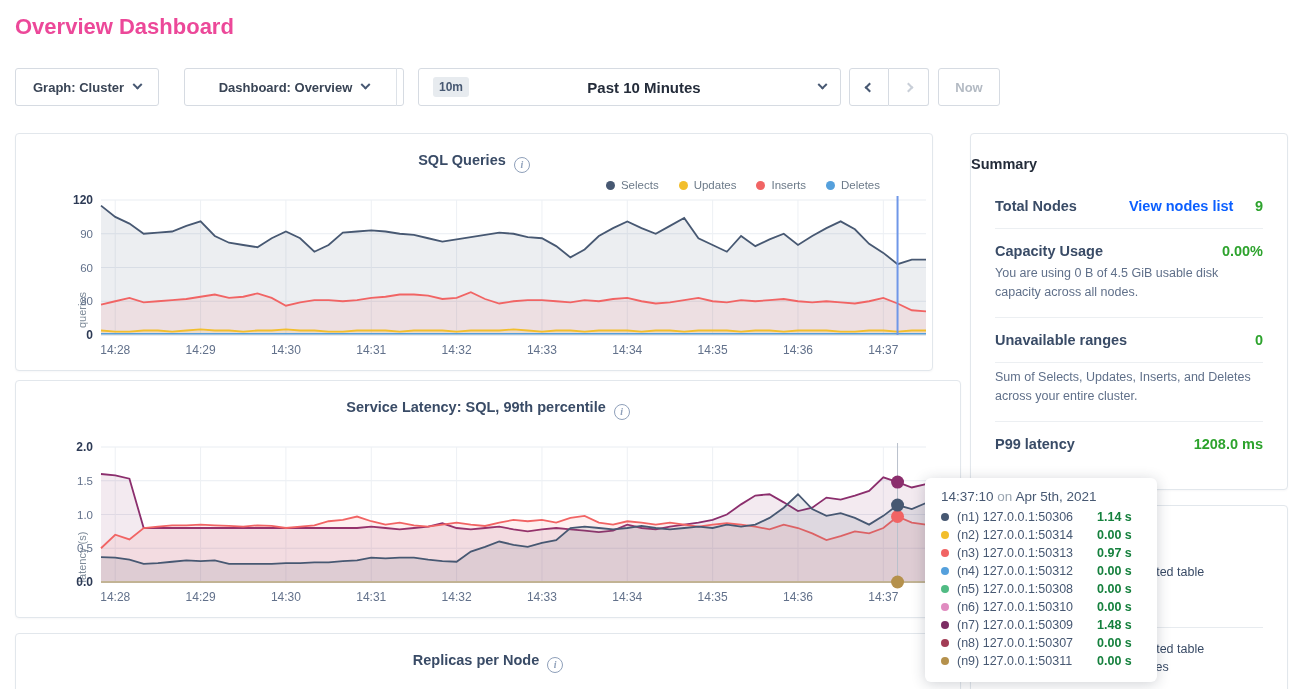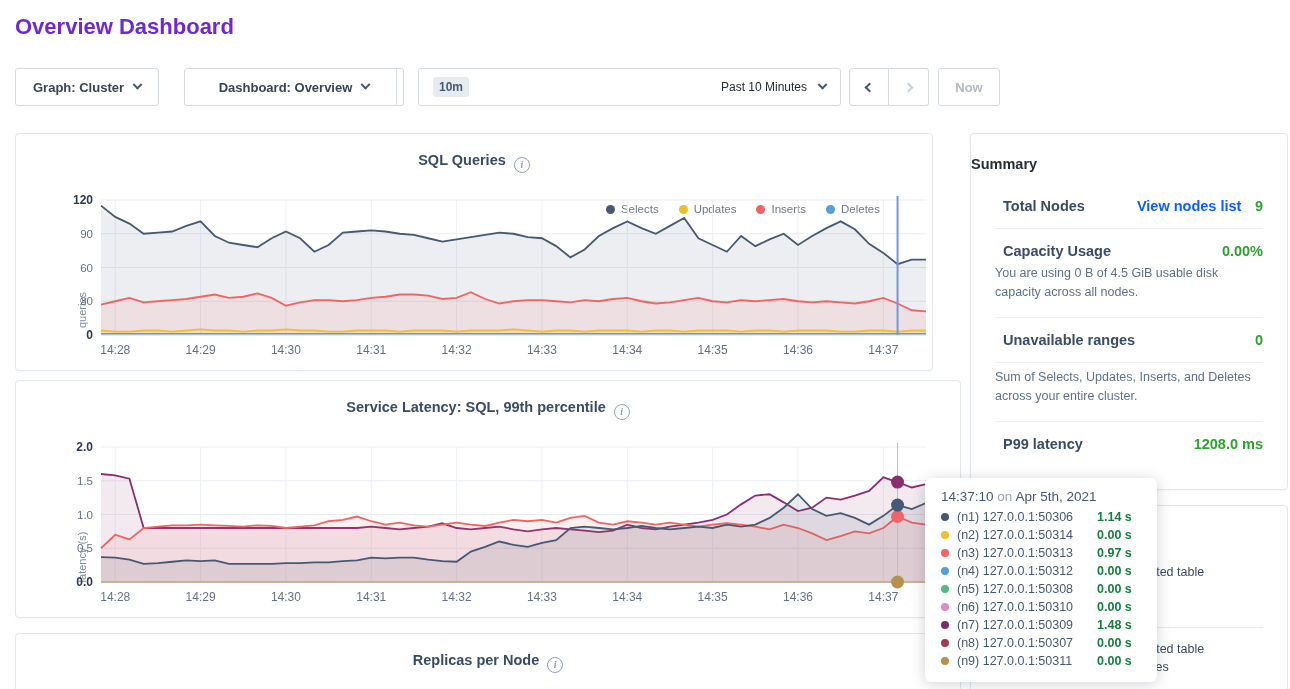--- a/index.html
+++ b/index.html
@@ -1,36 +1,36 @@
 <!DOCTYPE html>
 <html><head>
 <meta charset="utf-8">
 <style>
   * { margin:0; padding:0; box-sizing:border-box; }
   html,body { width:1290px; height:689px; overflow:hidden; background:#fff;
     font-family:"Liberation Sans", sans-serif; color:#394b66; }
   .page { position:relative; width:1290px; height:689px; }
 
   
-  .page-title { position:absolute; left:15px; top:14px; font-size:22px; font-weight:700; color:#6d28d9; }
+  .page-title { position:absolute; left:15px; top:14px; font-size:22px; font-weight:700; color:#ec4899; }
 
   
   .toolbar { position:absolute; left:0; top:68px; width:1290px; height:38px; }
   .dd { position:absolute; height:38px; background:#fff; border:1px solid #d6dbe2; border-radius:3px;
         display:flex; align-items:center; justify-content:center; gap:10px; font-size:13px; font-weight:700;
         color:#394455; cursor:pointer; font-family:inherit;text-align:center; }
   .chev { width:7px; height:7px; border-right:2px solid #475872; border-bottom:2px solid #475872; display:inline-block; }
   .chev.down { transform:rotate(45deg) translate(-2px,-2px); }
   .chev.left { transform:rotate(135deg); border-width:2.5px; }
   .chev.right { transform:rotate(-45deg); border-width:2.5px; border-color:#c9cfd8; }
   .vdiv { position:absolute; left:396px; top:0; width:1px; height:38px; background:#dde2e8; }
   .timepicker { position:absolute; left:418px; top:0; width:423px; height:38px; background:#fff; border:1px solid #d6dbe2;
         border-radius:3px; display:flex; align-items:center; gap:12px; padding:0 14px; cursor:pointer; font-family:inherit; }
   .badge { background:#e7ebef; border-radius:3px; padding:3px 6px; font-size:12px; font-weight:700; color:#475872; }
-  .tlabel { font-size:12px; font-weight:400; color:#242c3a; flex:1; text-align:right; }
+  .tlabel { font-size:15px; font-weight:700; color:#242c3a; flex:1; text-align:center; }
   .navgroup { position:absolute; left:849px; top:0; display:flex; }
   .navgroup button { width:40px; height:38px; background:#fff; border:1px solid #d6dbe2; display:flex;
         align-items:center; justify-content:center; cursor:pointer; }
   .navgroup button:first-child { border-radius:3px 0 0 3px; }
   .navgroup button:last-child { border-radius:0 3px 3px 0; border-left:none; }
   .nowbtn { position:absolute; left:938px; top:0; width:62px; height:38px; background:#fff; border:1px solid #d6dbe2;
         border-radius:3px; font-size:13px; font-weight:700; color:#b3bac3; font-family:inherit; }
 
   
   .panel { position:absolute; background:#fff; border:1px solid #e2e7ec; border-radius:4px;
@@ -40,34 +40,34 @@
   #panel-replicas { left:15px; top:633px; width:946px; height:120px; }
   #panel-summary { left:970px; top:133px; width:318px; height:357px; }
   #panel-events { left:970px; top:505px; width:318px; height:220px; }
 
   .chart-title { position:absolute; left:0; right:0; top:18px; text-align:center; font-size:14.5px;
         font-weight:700; color:#394b66; }
   .info { display:inline-flex; align-items:center; justify-content:center; width:16px; height:16px;
         border:1.4px solid #8fa0ba; border-radius:50%; font-size:10px; font-style:italic; color:#8fa0ba;
         margin-left:8px; vertical-align:-3px; font-family:"Liberation Serif", serif; cursor:pointer; }
   .legend { position:absolute; right:52px; top:45px; display:flex; gap:20px; }
-  .legend-item { display:flex; align-items:center; gap:6px; font-size:11.5px; color:#6c7a89; cursor:pointer;margin-top:24px; }
+  .legend-item { display:flex; align-items:center; gap:6px; font-size:11.5px; color:#6c7a89; cursor:pointer; }
   .legend-dot { width:9px; height:9px; border-radius:50%; }
   .ylab { position:absolute; left:6px; top:170px; transform:rotate(-90deg); transform-origin:center;
         font-size:11px; color:#7e8b99; width:120px; text-align:center; }
   .chart-svg { position:absolute; left:30px; top:58px; }
   .yt { font-size:11.5px; fill:#62718b; }
   .yt.b { font-weight:700; fill:#2d3a55; font-size:12px; }
   .xt { font-size:12px; fill:#62718b; }
 
   
   .summary-title { font-size:14.5px; font-weight:700; color:#242c3a; padding-top:22px; }
   .srows { padding:12px 24px 0 24px; }
   .sline { display:flex; align-items:baseline; gap:8px; padding-top:14px; }
-  .slabel { font-size:14.5px; font-weight:700; color:#394b66;margin-left:8px; }
+  .slabel { font-size:14.5px; font-weight:700; color:#394b66; }
   .slink { font-size:14.5px; font-weight:700; color:#0b5fff; text-decoration:none; cursor:pointer;margin-left:44px; }
   .sval { margin-left:auto; font-size:14.5px; font-weight:700; color:#2da32d; }
   .sdesc { font-size:12.5px; color:#60708a; line-height:1.55; padding-top:5px; }
   .sdivider { border:none; border-top:1px solid #eceff2; margin-top:14px; }
 
   
   .events-title { text-align:center; font-size:15px; font-weight:700; color:#808a97; padding-top:20px; }
   .erows { padding:14px 24px 0 24px; }
   .etext { font-size:12.5px; color:#394b66; line-height:1.45; }
   .erow { min-height:62px; padding-top:6px; }

